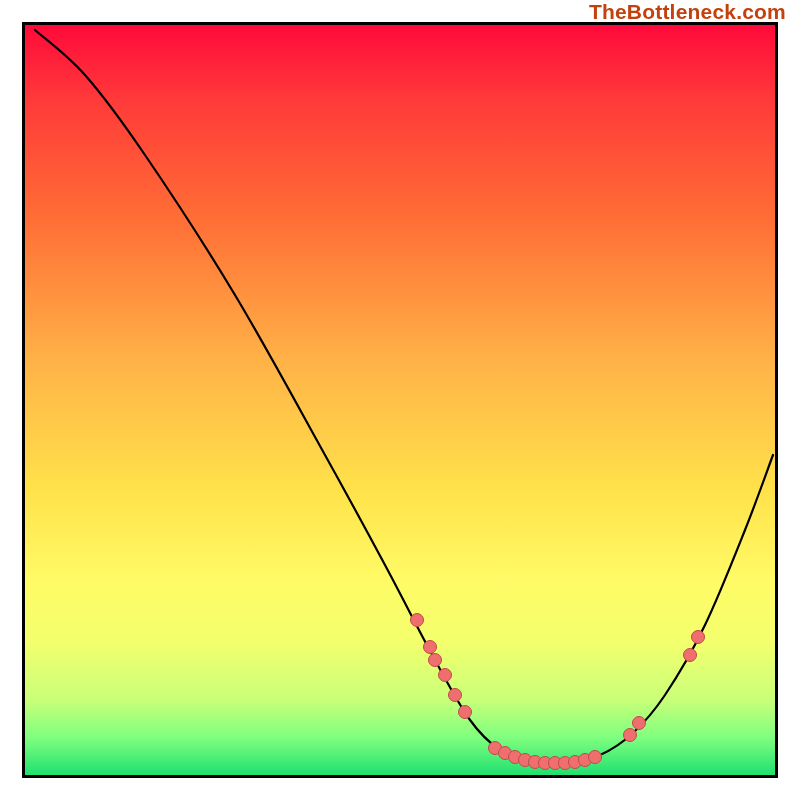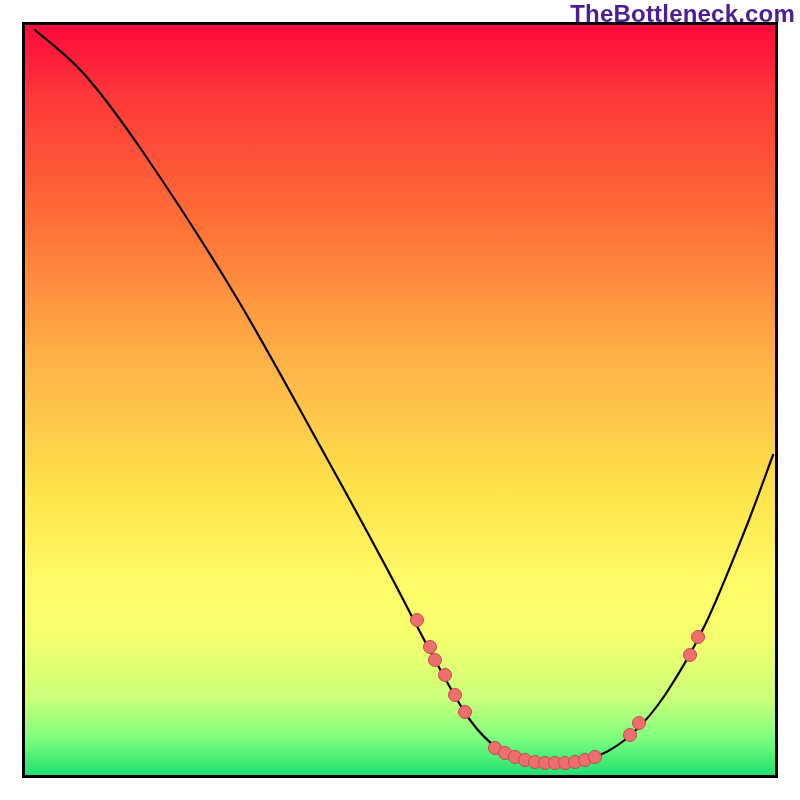--- a/index.html
+++ b/index.html
@@ -50,26 +50,26 @@
     stroke-linejoin: round;
   }
   .dot {
     fill: #ef6f6f;
     stroke: #c24848;
     stroke-width: 1;
   }
   .attrib {
     position: absolute;
     top: 0px;
-    right: 5px;
+    right: 14px;
     font-family: Arial, Helvetica, sans-serif;
-    font-size: 24px;
+    font-size: 21px;
     font-weight: 600;
     letter-spacing: 0.2px;
-    color: #4c1d95;
+    color: #c2410c;
   }
 </style>
 </head>
 <body>
 
 <div class="attrib">TheBottleneck.com</div>
 
 <div class="frame">
   <div class="grad"></div>
   <svg class="curve-svg" viewBox="0 0 750 750" preserveAspectRatio="none">

